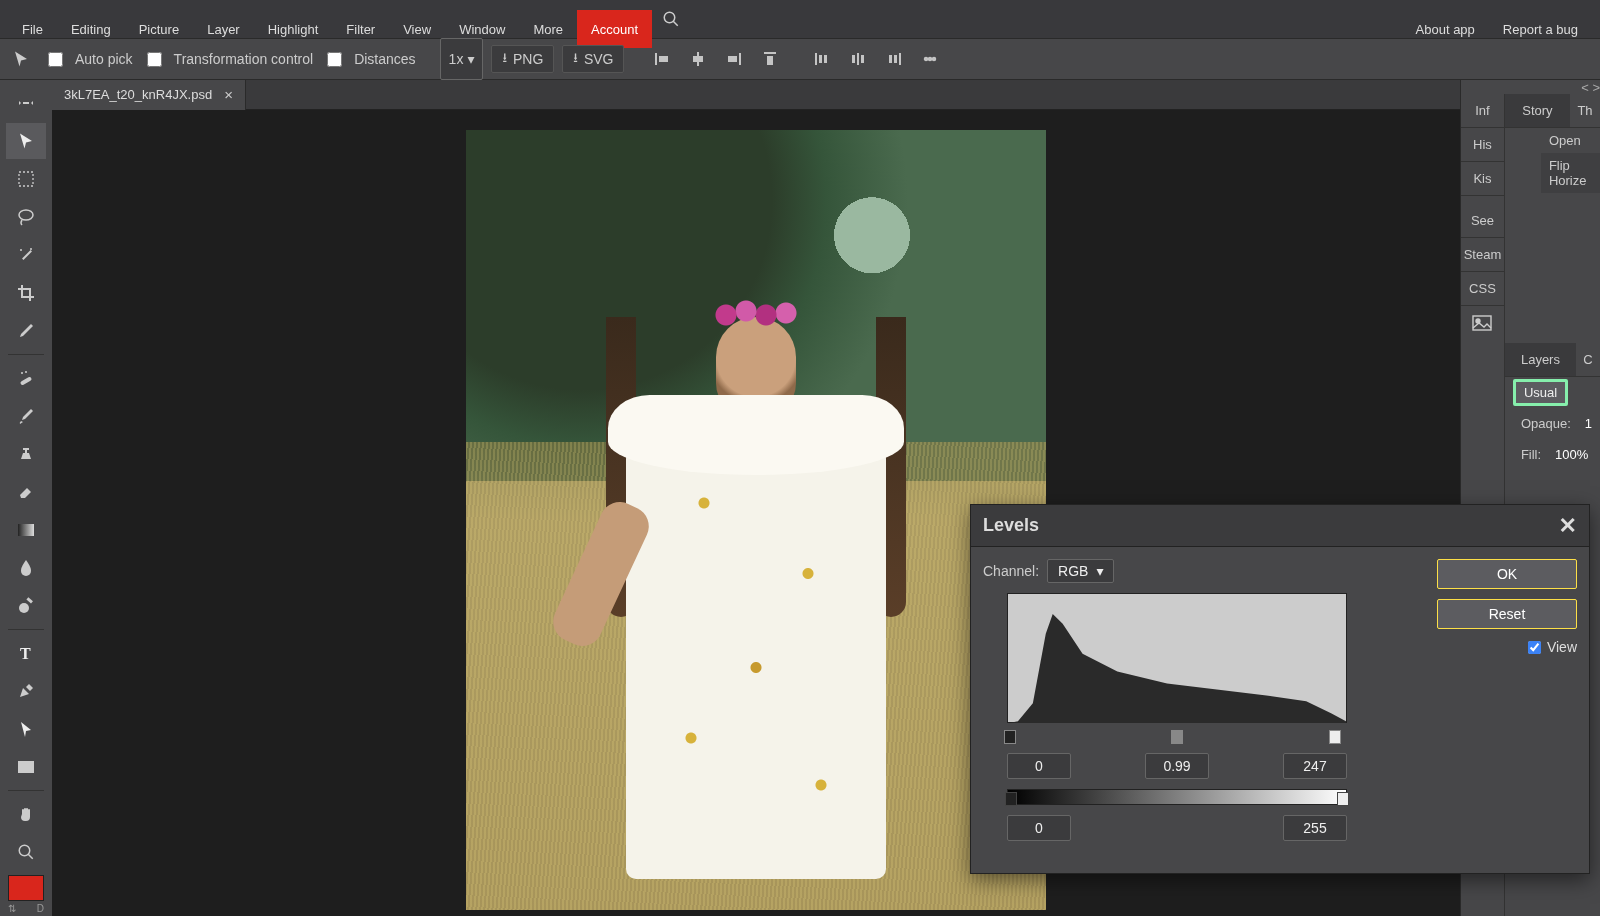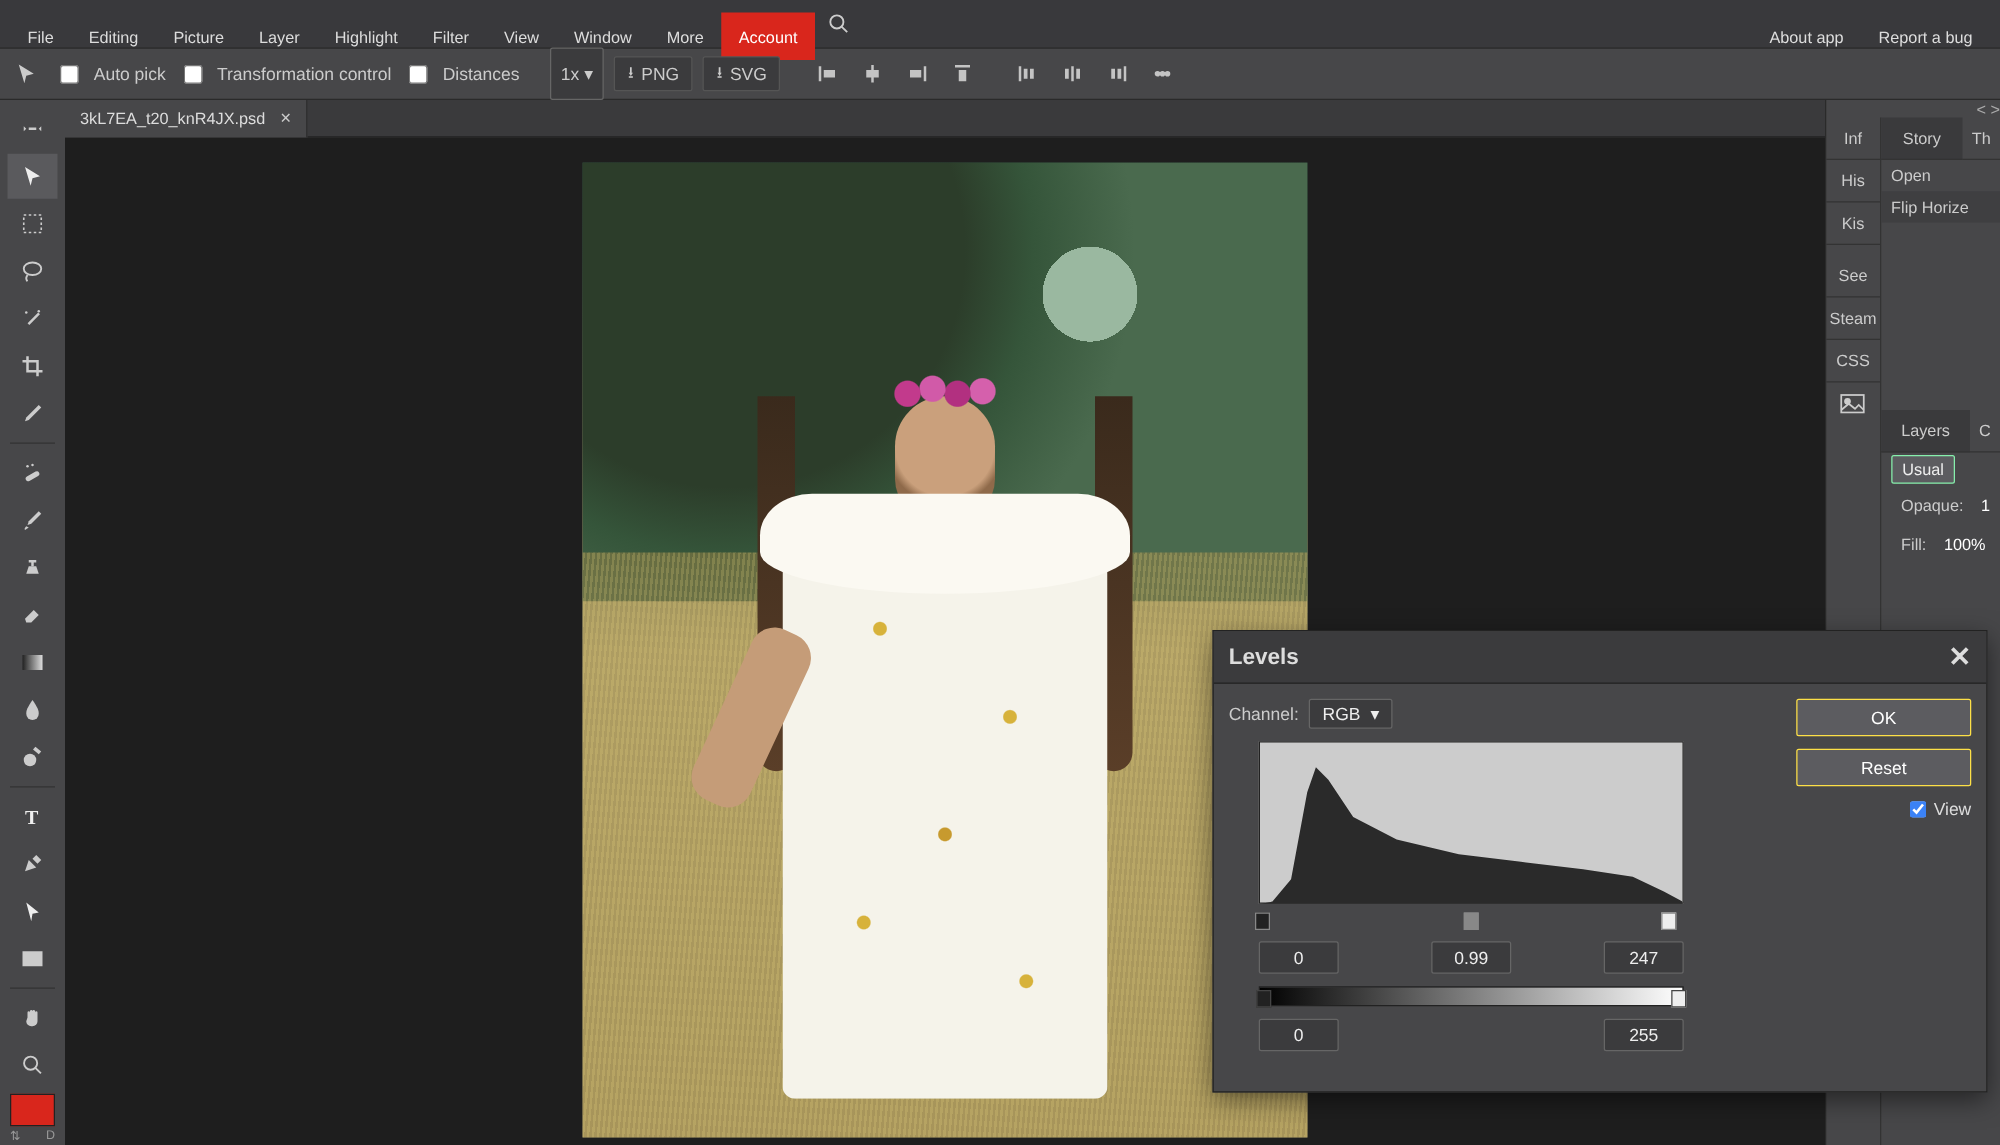--- a/index.html
+++ b/index.html
@@ -208,25 +208,25 @@
     border-right:1px solid #333;
   }
   .right-panels .tabsrow { display:flex; height:100%; }
   .rp-tab {
     height: 34px; display:flex; align-items:center; justify-content:center;
     color:#ccc; border-bottom:1px solid #333;
   }
   .rp-tab.sel { background:#3a3a3c; }
   .rp-body { flex:1; display:flex; flex-direction:column; }
   .rp-header { display:flex; height:14px; justify-content:flex-end; align-items:center; color:#aaa;}
-  .rp-row { padding: 5px 8px; color:#ccc; }
+  .rp-row { padding: 5px 8px; color:#ccc;margin-left:36px; }
   .rp-row.b { background:#3f3f41; }
   .rp-label { color:#ccc; font-size:13px; padding:6px 8px;}
   .rp-field { display:flex; align-items:center; gap:6px; padding:2px 8px;}
-  .rp-sel { background:#5c5c60; color:#eee; padding:3px 8px; border:1px solid #86efac; border-radius:2px;}
+  .rp-sel { background:#5c5c60; color:#eee; padding:3px 8px; border:3px solid #86efac; border-radius:2px;}
   .rp-val { color:#fff; }
   .rp-iconcell {
     height:34px; display:flex; align-items:center; justify-content:center; color:#ccc;
   }
   
   .levels {
     position: absolute;
     left: 970px;
     top: 504px;
     width: 620px;

